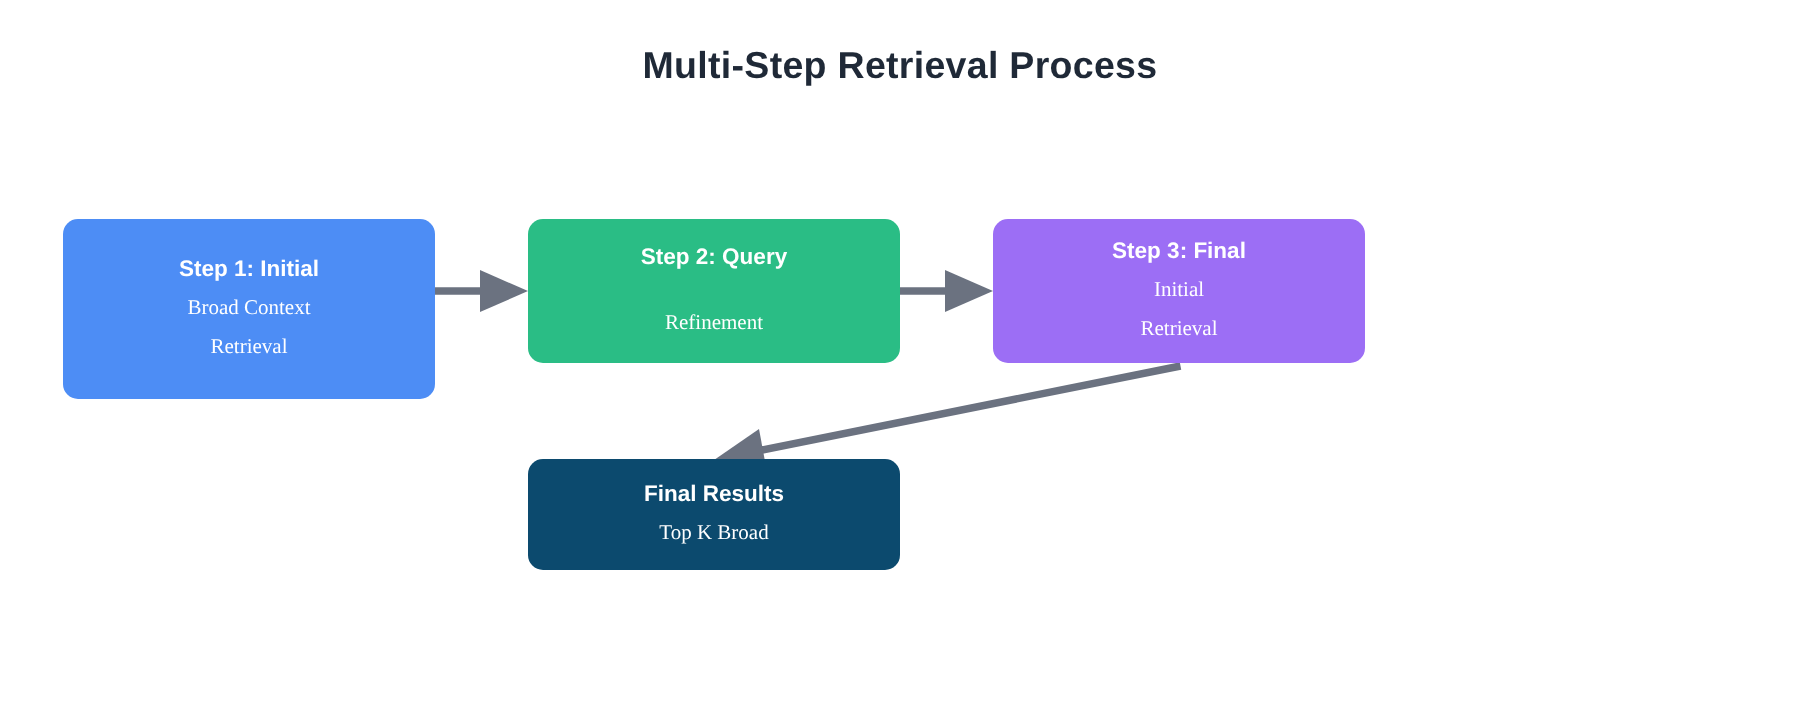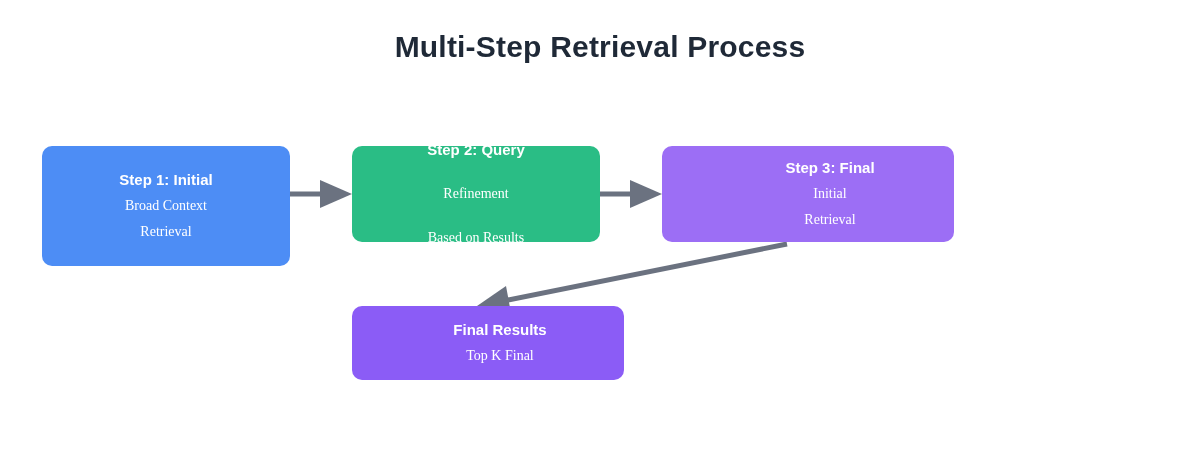--- a/index.html
+++ b/index.html
@@ -14,21 +14,21 @@
     height: 474px;
     background: #ffffff;
     overflow: hidden;
   }
   .diagram-title {
     position: absolute;
     top: 30px;
     left: 0;
     width: 100%;
     text-align: center;
-    font-size: 30px;
+    font-size: 25px;
     font-weight: bold;
     color: #1f2937;
     letter-spacing: 0.2px;
   }
   .edges-layer {
     position: absolute;
     top: 0;
     left: 0;
     width: 1200px;
     height: 474px;
@@ -50,21 +50,21 @@
     line-height: 26px;
   }
   .node-line {
     font-size: 14px;
     font-weight: normal;
     line-height: 26px;
     font-family: Liberation Serif, serif;
   }
   .n-step1 { left: 42px;  top: 146px; width: 248px; height: 120px; }
   .n-step2 { left: 352px; top: 146px; width: 248px; height: 96px; gap: 18px; }
-  .n-step3 { left: 662px; top: 146px; width: 248px; height: 96px; padding-left: 44px; }
+  .n-step3 { left: 662px; top: 146px; width: 248px; height: 96px; }
   .n-final { left: 352px; top: 306px; width: 248px; height: 74px; }
 </style>
 </head>
 <body>
 
 <div class="canvas">
 
   <div class="diagram-title">Multi-Step Retrieval Process</div>
 
   <svg class="edges-layer" width="1200" height="474" viewBox="0 0 1200 474">
@@ -87,27 +87,26 @@
 
   <div class="node n-step1" style="background-color: rgb(77, 141, 245);">
     <div class="node-heading">Step 1: Initial</div>
     <div class="node-line">Broad Context</div>
     <div class="node-line">Retrieval</div>
   </div>
 
   <div class="node n-step2" style="background-color: rgb(42, 189, 133);">
     <div class="node-heading">Step 2: Query</div>
     <div class="node-line">Refinement</div>
-    <div class="node-line">Based on Results</div>
   </div>
 
   <div class="node n-step3" style="background-color: rgb(156, 110, 245);">
     <div class="node-heading">Step 3: Final</div>
     <div class="node-line">Initial</div>
     <div class="node-line">Retrieval</div>
   </div>
 
-  <div class="node n-final" style="background-color: #8b5cf6; padding-left: 24px;">
+  <div class="node n-final" style="background-color: #0c4a6e;">
     <div class="node-heading">Final Results</div>
-    <div class="node-line">Top K Final</div>
+    <div class="node-line">Top K Broad</div>
   </div>
 
 </div>
 
 </body></html>

